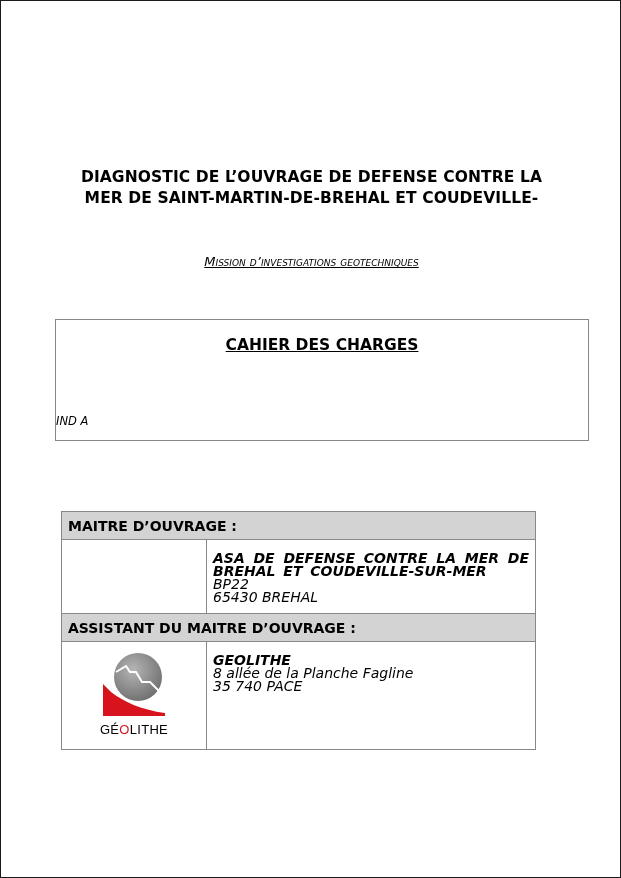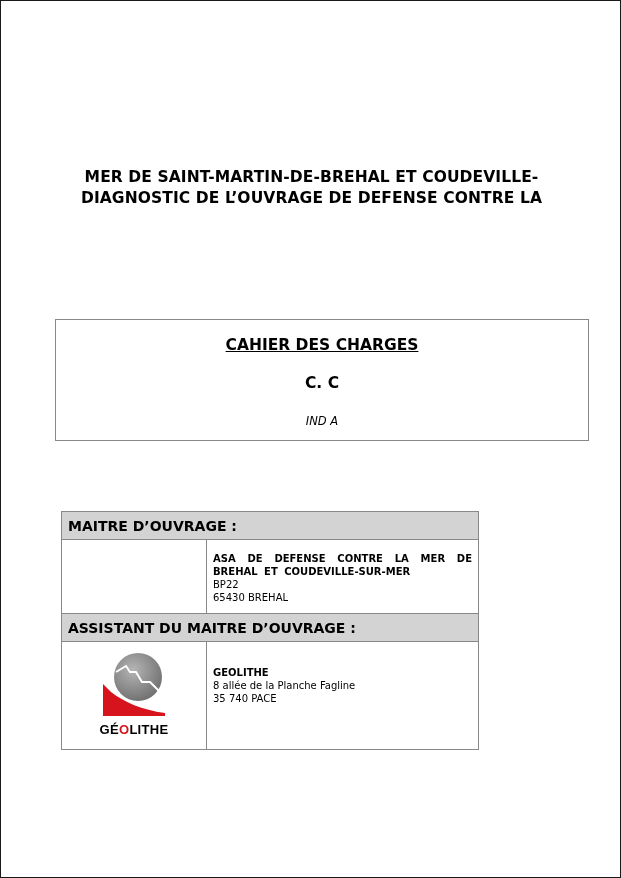--- a/index.html
+++ b/index.html
@@ -3,46 +3,46 @@
   <meta charset="utf-8">
   <style>
     html, body { margin: 0; padding: 0; background: #ffffff; }
     body { width: 621px; height: 878px; position: relative; overflow: hidden; font-family: "DejaVu Sans", sans-serif; color: #000; }
     .page { position: absolute; left: 0; top: 0; width: 619px; height: 876px; border: 1px solid #1a1a1a; }
     .title { position: absolute; left: 40px; width: 541px; top: 166px; text-align: center; font-weight: bold; font-size: 15.5px; line-height: 21px; letter-spacing: 0.1px; }
     .subtitle { position: absolute; left: 0; width: 621px; top: 253px; text-align: center; font-style: italic; font-size: 13px; text-decoration: underline; font-variant: small-caps; }
     .box { position: absolute; left: 54px; top: 318px; width: 512px; height: 120px; border: 1px solid #888; padding-left: 20px; }
     .box .h1 { position: absolute; left: 0; width: 100%; top: 16px; text-align: center; font-weight: bold; font-size: 15.5px; text-decoration: underline; }
     .box .h2 { position: absolute; left: 0; width: 100%; top: 54px; text-align: center; font-weight: bold; font-size: 15.5px; }
-    .box .h3 { position: absolute; left: 0; width: 100%; top: 94px; text-align: center; font-style: italic; font-size: 11.5px; }
-    table.info { position: absolute; left: 60px; top: 510px; width: 418px; border-collapse: collapse; }
+    .box .h3 { position: absolute; left: 0; width: 100%; top: 94px; text-align: left; font-style: italic; font-size: 11.5px; }
+    table.info { position: absolute; left: 60px; top: 510px; width: 475px; border-collapse: collapse; }
     table.info td { border: 1px solid #888; vertical-align: top; padding: 0; }
     .sec { background: #d3d3d3; font-weight: bold; font-size: 14px; height: 27px; padding-left: 6px !important; vertical-align: middle !important; }
     .left { width: 144px; }
-    .right { padding: 12px 6px 6px 6px !important; font-size: 10px; line-height: 13px; }
+    .right { padding: 12px 6px 6px 6px !important; font-size: 14px; line-height: 13px; font-style: italic; }
     .bold { font-weight: bold; }
     .justify { text-align: justify; text-align-last: left; word-spacing: 3px; }
     .row1 { height: 74px; }
     .row2 { height: 107px; }
     .logo { position: relative; width: 144px; height: 107px; }
   </style>
 </head>
 <body>
 
 <div class="page">
 
   <div class="title">
+    <div>DIAGNOSTIC DE L’OUVRAGE DE DEFENSE CONTRE LA</div>
     <div>MER DE SAINT-MARTIN-DE-BREHAL ET COUDEVILLE-</div>
-    <div>DIAGNOSTIC DE L’OUVRAGE DE DEFENSE CONTRE LA</div>
   </div>
 
+  <div class="subtitle">Mission d’investigations geotechniques</div>
 
   <div class="box">
     <div class="h1">CAHIER DES CHARGES</div>
-    <div class="h2">C. C</div>
     <div class="h3">IND A</div>
   </div>
 
   <table class="info">
     <tbody>
         <tr>
       <td colspan="2" class="sec">MAITRE D’OUVRAGE :</td>
     </tr>
     <tr class="row1">
       <td class="left"></td>
@@ -62,25 +62,25 @@
             <defs>
               <radialGradient id="g" cx="40%" cy="35%" r="70%">
                 <stop offset="0%" stop-color="#b5b5b5"></stop>
                 <stop offset="100%" stop-color="#6e6e6e"></stop>
               </radialGradient>
             </defs>
             <path d="M41 42 L41 74 L103 74 L103 71 C80 68 62 60 49 50 Z" fill="#d7141d"></path>
             <circle cx="76" cy="35" r="24" fill="url(#g)"></circle>
             <path d="M54 30 L64 24 L68 30 L74 30 L80 40 L88 40 L97 49" stroke="#ffffff" stroke-width="2" fill="none"></path>
           </svg>
-          <div style="position:absolute;left:0;width:144px;top:80px;text-align:center;font-family:'Liberation Sans',sans-serif;font-weight:bold;font-size:13px;letter-spacing:0.3px;"><span>GÉ</span><span style="color:#d7141d">O</span><span>LITHE</span></div>
+          <div style="position:absolute;left:0;width:144px;top:80px;text-align:center;font-family:'Liberation Sans',sans-serif;font-weight:normal;font-size:13px;letter-spacing:0.3px;"><span>GÉ</span><span style="color:#d7141d">O</span><span>LITHE</span></div>
         </div>
       </td>
       <td class="right">
-        <div class="bold" style="margin-top:12px;">GEOLITHE</div>
+        <div class="bold" style="">GEOLITHE</div>
         <div>8 allée de la Planche Fagline</div>
         <div>35 740 PACE</div>
       </td>
     </tr>
   </tbody>
     </table>
 
 </div>
 
 </body></html>

